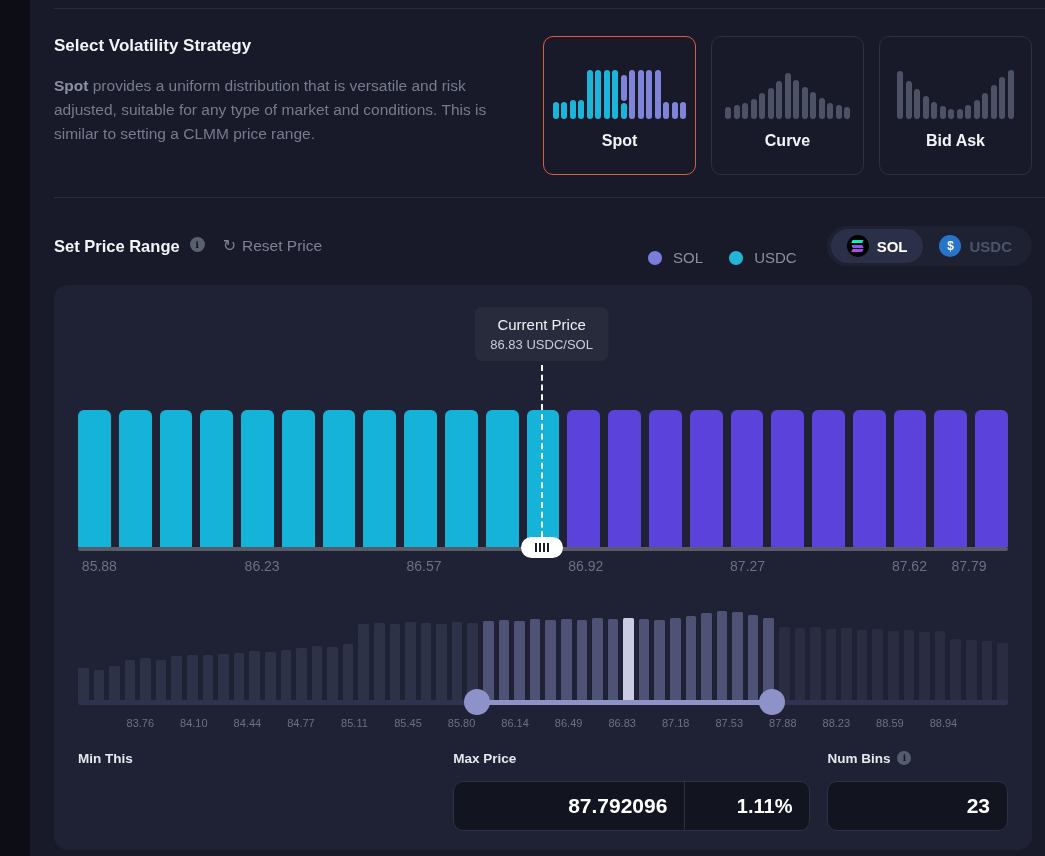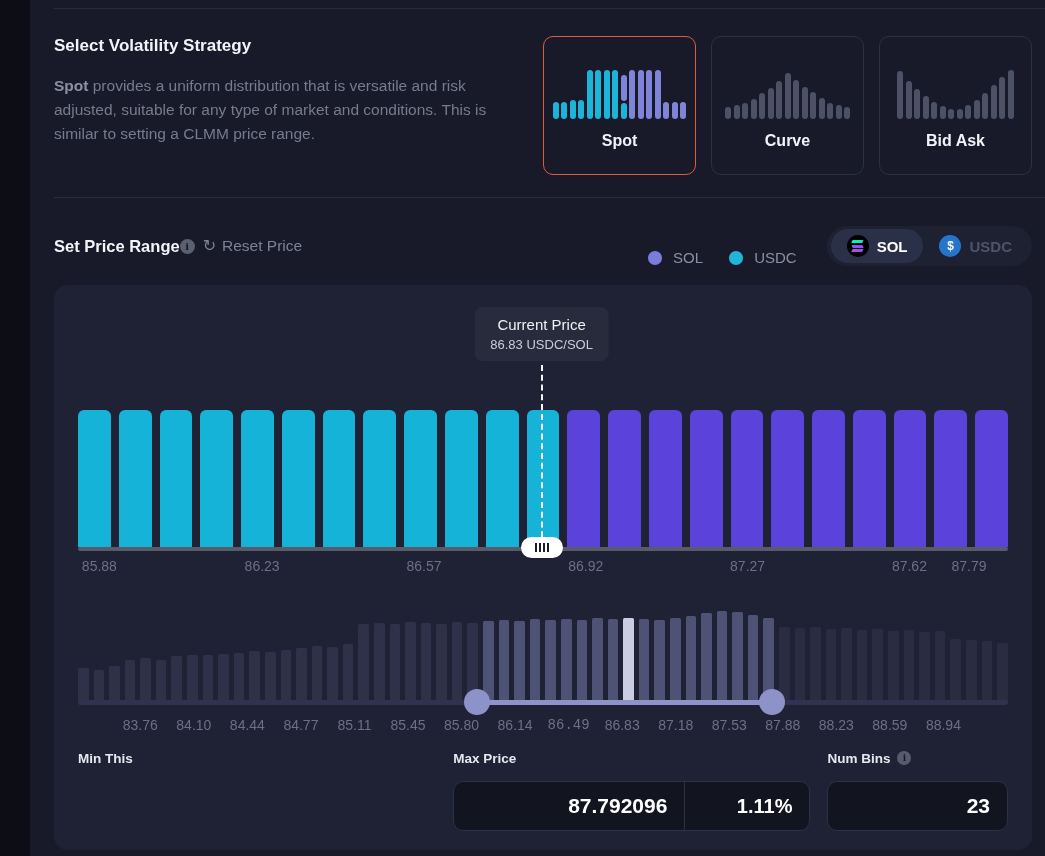--- a/index.html
+++ b/index.html
@@ -22,21 +22,21 @@
   .card{width:153px;height:139px;border:1px solid #2b3043;border-radius:10px;box-sizing:border-box;
         display:flex;flex-direction:column;align-items:center;padding-top:24px;cursor:pointer;background:transparent;}
   .card.selected{border-color:#e25a3e;}
   .card-icon{height:58px;display:flex;align-items:flex-end;gap:2.5px;}
   .ibar{width:6px;display:flex;flex-direction:column-reverse;gap:2px;}
   .iseg{width:6px;border-radius:3px;}
   .card-label{margin-top:13px;font-size:16px;font-weight:700;color:#f3f4f8;}
 
   
   .range-header{margin-top:28px;height:40px;display:flex;align-items:center;justify-content:space-between;}
-  .rh-left{display:flex;align-items:center;}
+  .rh-left{display:flex;gap:10px;}
   .rh-title{font-size:16.5px;font-weight:700;color:#f3f4f8;}
   .info-icon{width:15px;height:15px;border-radius:50%;background:#596070;color:#171928;font-size:10px;
              font-weight:700;display:inline-flex;align-items:center;justify-content:center;font-family:"DejaVu Serif",serif;}
   .reset-btn{display:flex;align-items:center;gap:6px;color:#7c8194;font-size:15.5px;cursor:pointer;margin-left:8px;}
   .reset-icon{font-family:"DejaVu Sans",sans-serif;font-size:16px;line-height:1;}
   .rh-right{display:flex;align-items:flex-end;gap:30px;}
   .legend{display:flex;align-items:center;gap:26px;}
   .legend-item{display:flex;align-items:center;gap:11px;font-size:15px;color:#8a8fa2;}
   .dot{width:14px;height:14px;border-radius:50%;}
   .denom-toggle{display:flex;align-items:center;background:#1d2132;border-radius:20px;height:40px;padding:0 4px;}
@@ -74,21 +74,21 @@
   .mini-bars{position:absolute;top:322px;height:95px;left:0;right:0;display:flex;gap:5px;align-items:flex-end;}
   .nbar{flex:1;border-radius:1.5px 1.5px 0 0;background:#2e3249;}
   .nbar.sel{background:#4e5274;}
   .nbar.hl{background:#c9cce2;}
   .nbar.after{background:#2a2d42;}
   .mini-track{position:absolute;top:415px;left:0;right:0;height:5px;background:#2f3350;border-radius:3px;}
   .mini-track-lit{position:absolute;top:415px;height:5px;background:#8d93c9;z-index:1;}
   .mini-handle{position:absolute;top:404px;width:26px;height:26px;border-radius:50%;background:#8d93c9;
                transform:translateX(-50%);z-index:2;cursor:ew-resize;}
   .mini-labels{position:absolute;top:432px;left:0;right:0;height:18px;}
-  .mini-labels span{position:absolute;transform:translateX(-50%);font-size:14px;color:#6b7085;white-space:nowrap;}
+  .mini-labels span{position:absolute;transform:translateX(-50%);font-size:11px;color:#6b7085;white-space:nowrap;}
 
   
   .inputs-row{position:absolute;top:465px;left:0;right:0;display:flex;gap:17px;}
   .field{display:flex;flex-direction:column;}
   .field-label{font-size:13.5px;font-weight:700;color:#e6e8f0;display:flex;align-items:center;gap:7px;height:16px;}
   .box{margin-top:15px;height:50px;background:#12141f;border:1px solid #2c3146;border-radius:10px;
        box-sizing:border-box;display:flex;align-items:center;overflow:hidden;}
   .box .value{flex:1;text-align:right;font-size:21px;font-weight:700;color:#fff;padding-right:17px;}
   .box .vr{width:1px;align-self:stretch;background:#2c3146;}
   .box .pct{text-align:right;font-size:20px;font-weight:700;color:#fff;padding-right:17px;box-sizing:border-box;}
@@ -421,21 +421,21 @@
         <div class="mini-handle" id="handle-right" style="left: 74.6%;"></div>
         <div class="mini-labels" id="mini-labels">
             <span style="left: 6.7%;">83.76</span>
             <span style="left: 12.457%;">84.10</span>
             <span style="left: 18.214%;">84.44</span>
             <span style="left: 23.971%;">84.77</span>
             <span style="left: 29.728%;">85.11</span>
             <span style="left: 35.485%;">85.45</span>
             <span style="left: 41.242%;">85.80</span>
             <span style="left: 46.999%;">86.14</span>
-            <span style="left: 52.756%; font-family: Liberation Mono, monospace;">86.49</span>
+            <span style="left: 52.756%;">86.49</span>
             <span style="left: 58.513%;">86.83</span>
             <span style="left: 64.27%;">87.18</span>
             <span style="left: 70.027%;">87.53</span>
             <span style="left: 75.784%;">87.88</span>
             <span style="left: 81.541%;">88.23</span>
             <span style="left: 87.298%;">88.59</span>
             <span style="left: 93.055%;">88.94</span>
           </div>
 
         <div class="inputs-row">

